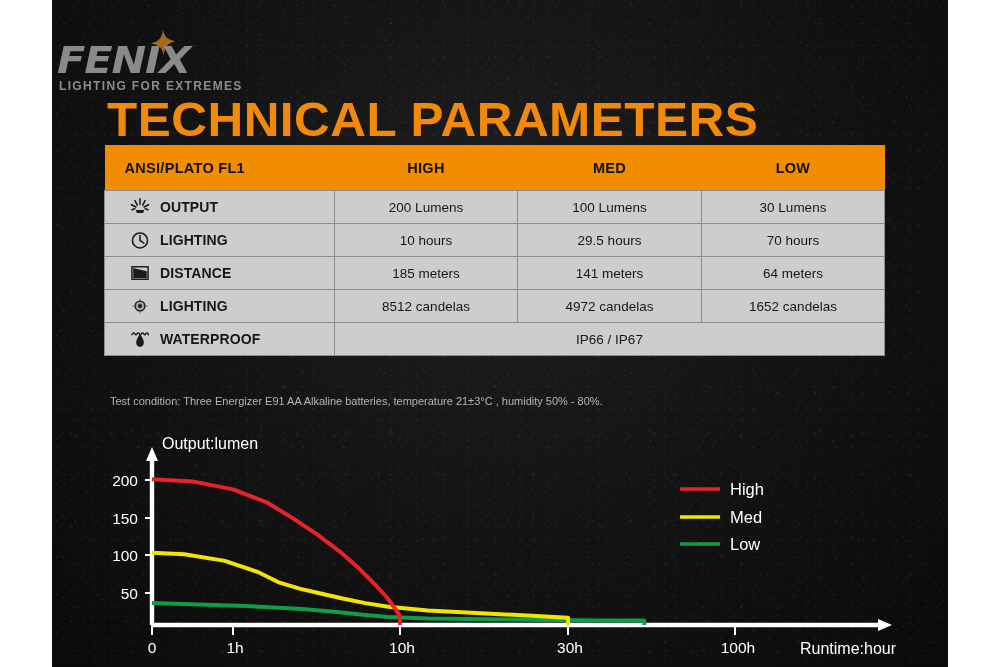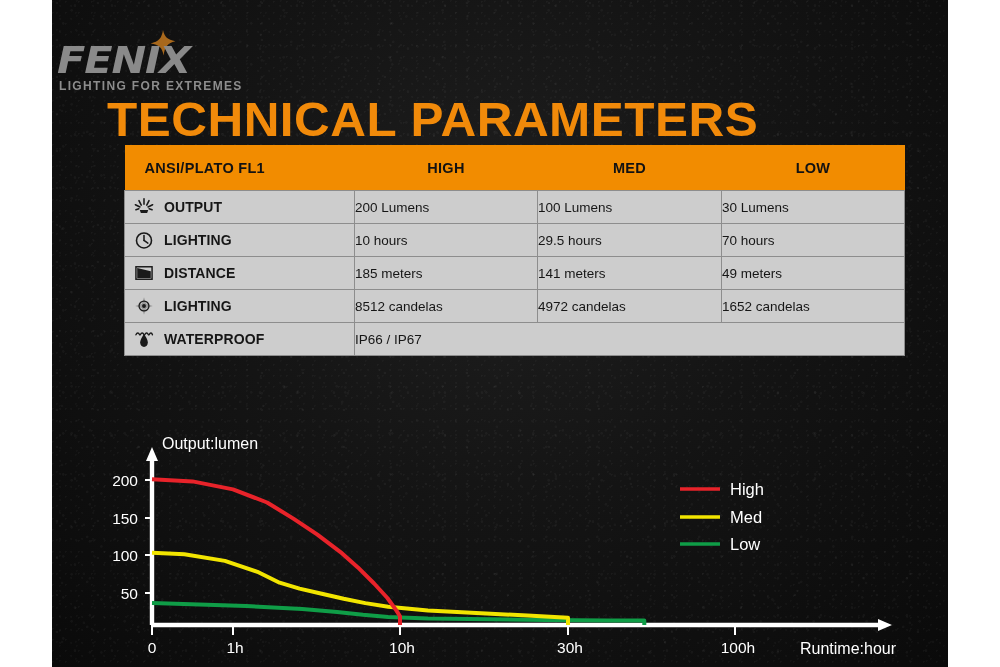--- a/index.html
+++ b/index.html
@@ -51,37 +51,37 @@
 
   
   #title{
     position:absolute;left:107px;top:92px;
     font-family:"Liberation Sans",sans-serif;font-weight:700;
     font-size:48px;letter-spacing:.5px;color:#f18a0a;
     transform:scaleX(1.03);transform-origin:left center;white-space:nowrap;
   }
 
   
-  #table{position:absolute;left:124px;top:145px;width:780px;}
+  #table{position:absolute;left:104px;top:145px;width:780px;}
   table{border-collapse:collapse;width:780px;table-layout:fixed;}
   th,td{
     font-family:"Liberation Sans",sans-serif;
     border:1px solid #8d8d8d;
     padding:0;height:32px;vertical-align:middle;
   }
   thead th{
     background:#f28c00;border:none;height:45px;
     color:#121212;font-size:14.5px;font-weight:700;letter-spacing:.3px;
     text-align:center;
   }
   thead th.first{text-align:left;padding-left:20px;}
-  tbody td{background:#cdcdcd;color:#161616;font-size:13.5px;text-align:left;}
+  tbody td{background:#cdcdcd;color:#161616;font-size:13.5px;text-align:center;}
   td.label{
     text-align:right;font-weight:700;font-size:14px;letter-spacing:.1px;
-    padding-left:8px;
+    padding-left:24px;
   }
   .lblwrap{display:flex;align-items:center;gap:9px;}
   .ico{width:22px;height:22px;flex:0 0 22px;display:block;}
 
   
   #note{
     position:absolute;left:110px;top:395px;
     font-family:"Liberation Sans",sans-serif;font-size:11px;color:#b6b6b6;white-space:nowrap;
   }
 
@@ -167,21 +167,21 @@
             <div class="lblwrap">
               <svg class="ico" viewBox="0 0 24 24">
                 <rect x="3.2" y="5.2" width="17.6" height="13.6" fill="none" stroke="#1a1a1a" stroke-width="1.6"></rect>
                 <path d="M4.6 6.6 L19.4 10.2 L19.4 17.4 L4.6 17.4 Z" fill="#1a1a1a"></path>
               </svg>
               <span>DISTANCE</span>
             </div>
           </td>
           <td>185 meters</td>
           <td>141 meters</td>
-          <td>49 meters</td>
+          <td>64 meters</td>
         </tr>
         <tr>
           <td class="label">
             <div class="lblwrap">
               <svg class="ico" viewBox="0 0 24 24">
                 <path d="M12 2.4 L14.4 9.6 L21.6 12 L14.4 14.4 L12 21.6 L9.6 14.4 L2.4 12 L9.6 9.6 Z" fill="#9a9a9a"></path>
                 <circle cx="12" cy="12" r="5.4" fill="none" stroke="#1a1a1a" stroke-width="1.4"></circle>
                 <circle cx="12" cy="12" r="2.1" fill="#1a1a1a"></circle>
               </svg>
               <span>LIGHTING</span>
@@ -205,20 +205,21 @@
               </svg>
               <span>WATERPROOF</span>
             </div>
           </td>
           <td colspan="3">IP66 / IP67</td>
         </tr>
       </tbody>
     </table>
   </div>
 
+  <div id="note">Test condition: Three Energizer E91 AA Alkaline batteries, temperature 21±3°C , humidity 50% - 80%.</div>
 
   <div id="chart">
     <svg width="880" height="235" viewBox="0 0 880 235">
 
       <g>
         <path d="M92 22 L86 36 L89.8 36 L89.8 200 L94.2 200 L94.2 36 L98 36 Z" fill="#ffffff"></path>
         <path d="M92 197.8 L818 197.8 L818 194 L832 200 L818 206 L818 202.2 L92 202.2 Z" fill="#ffffff"></path>
       </g>
 
       <g stroke="#ffffff" stroke-width="2">

